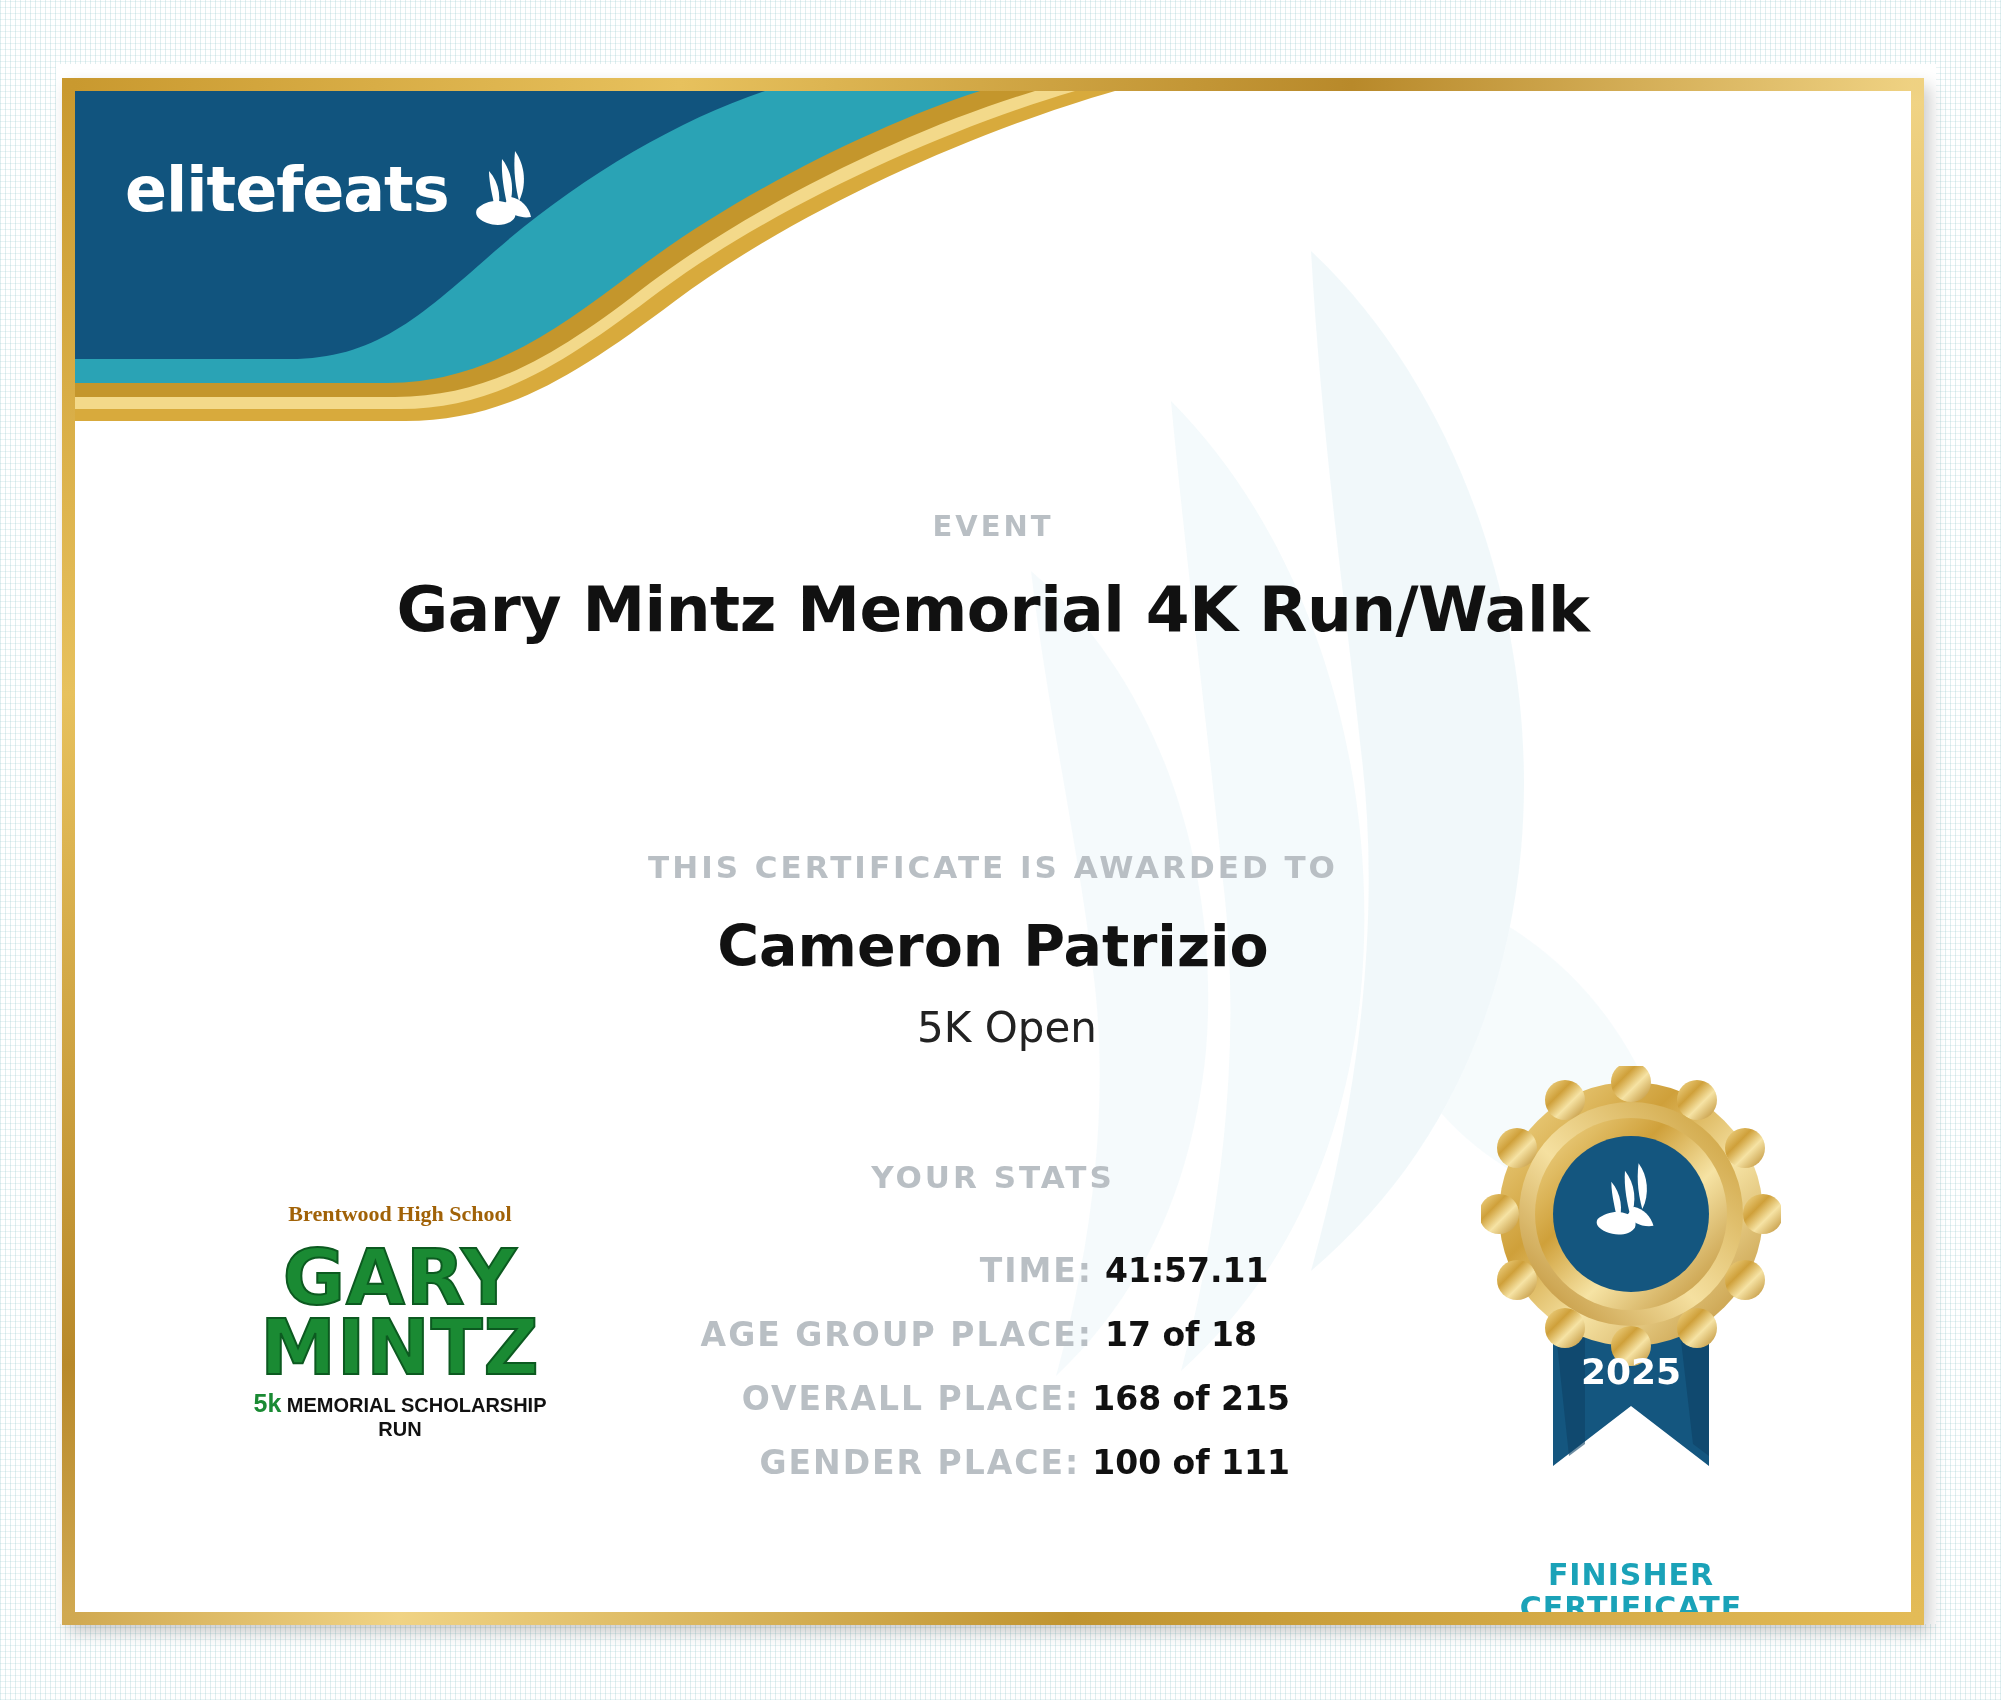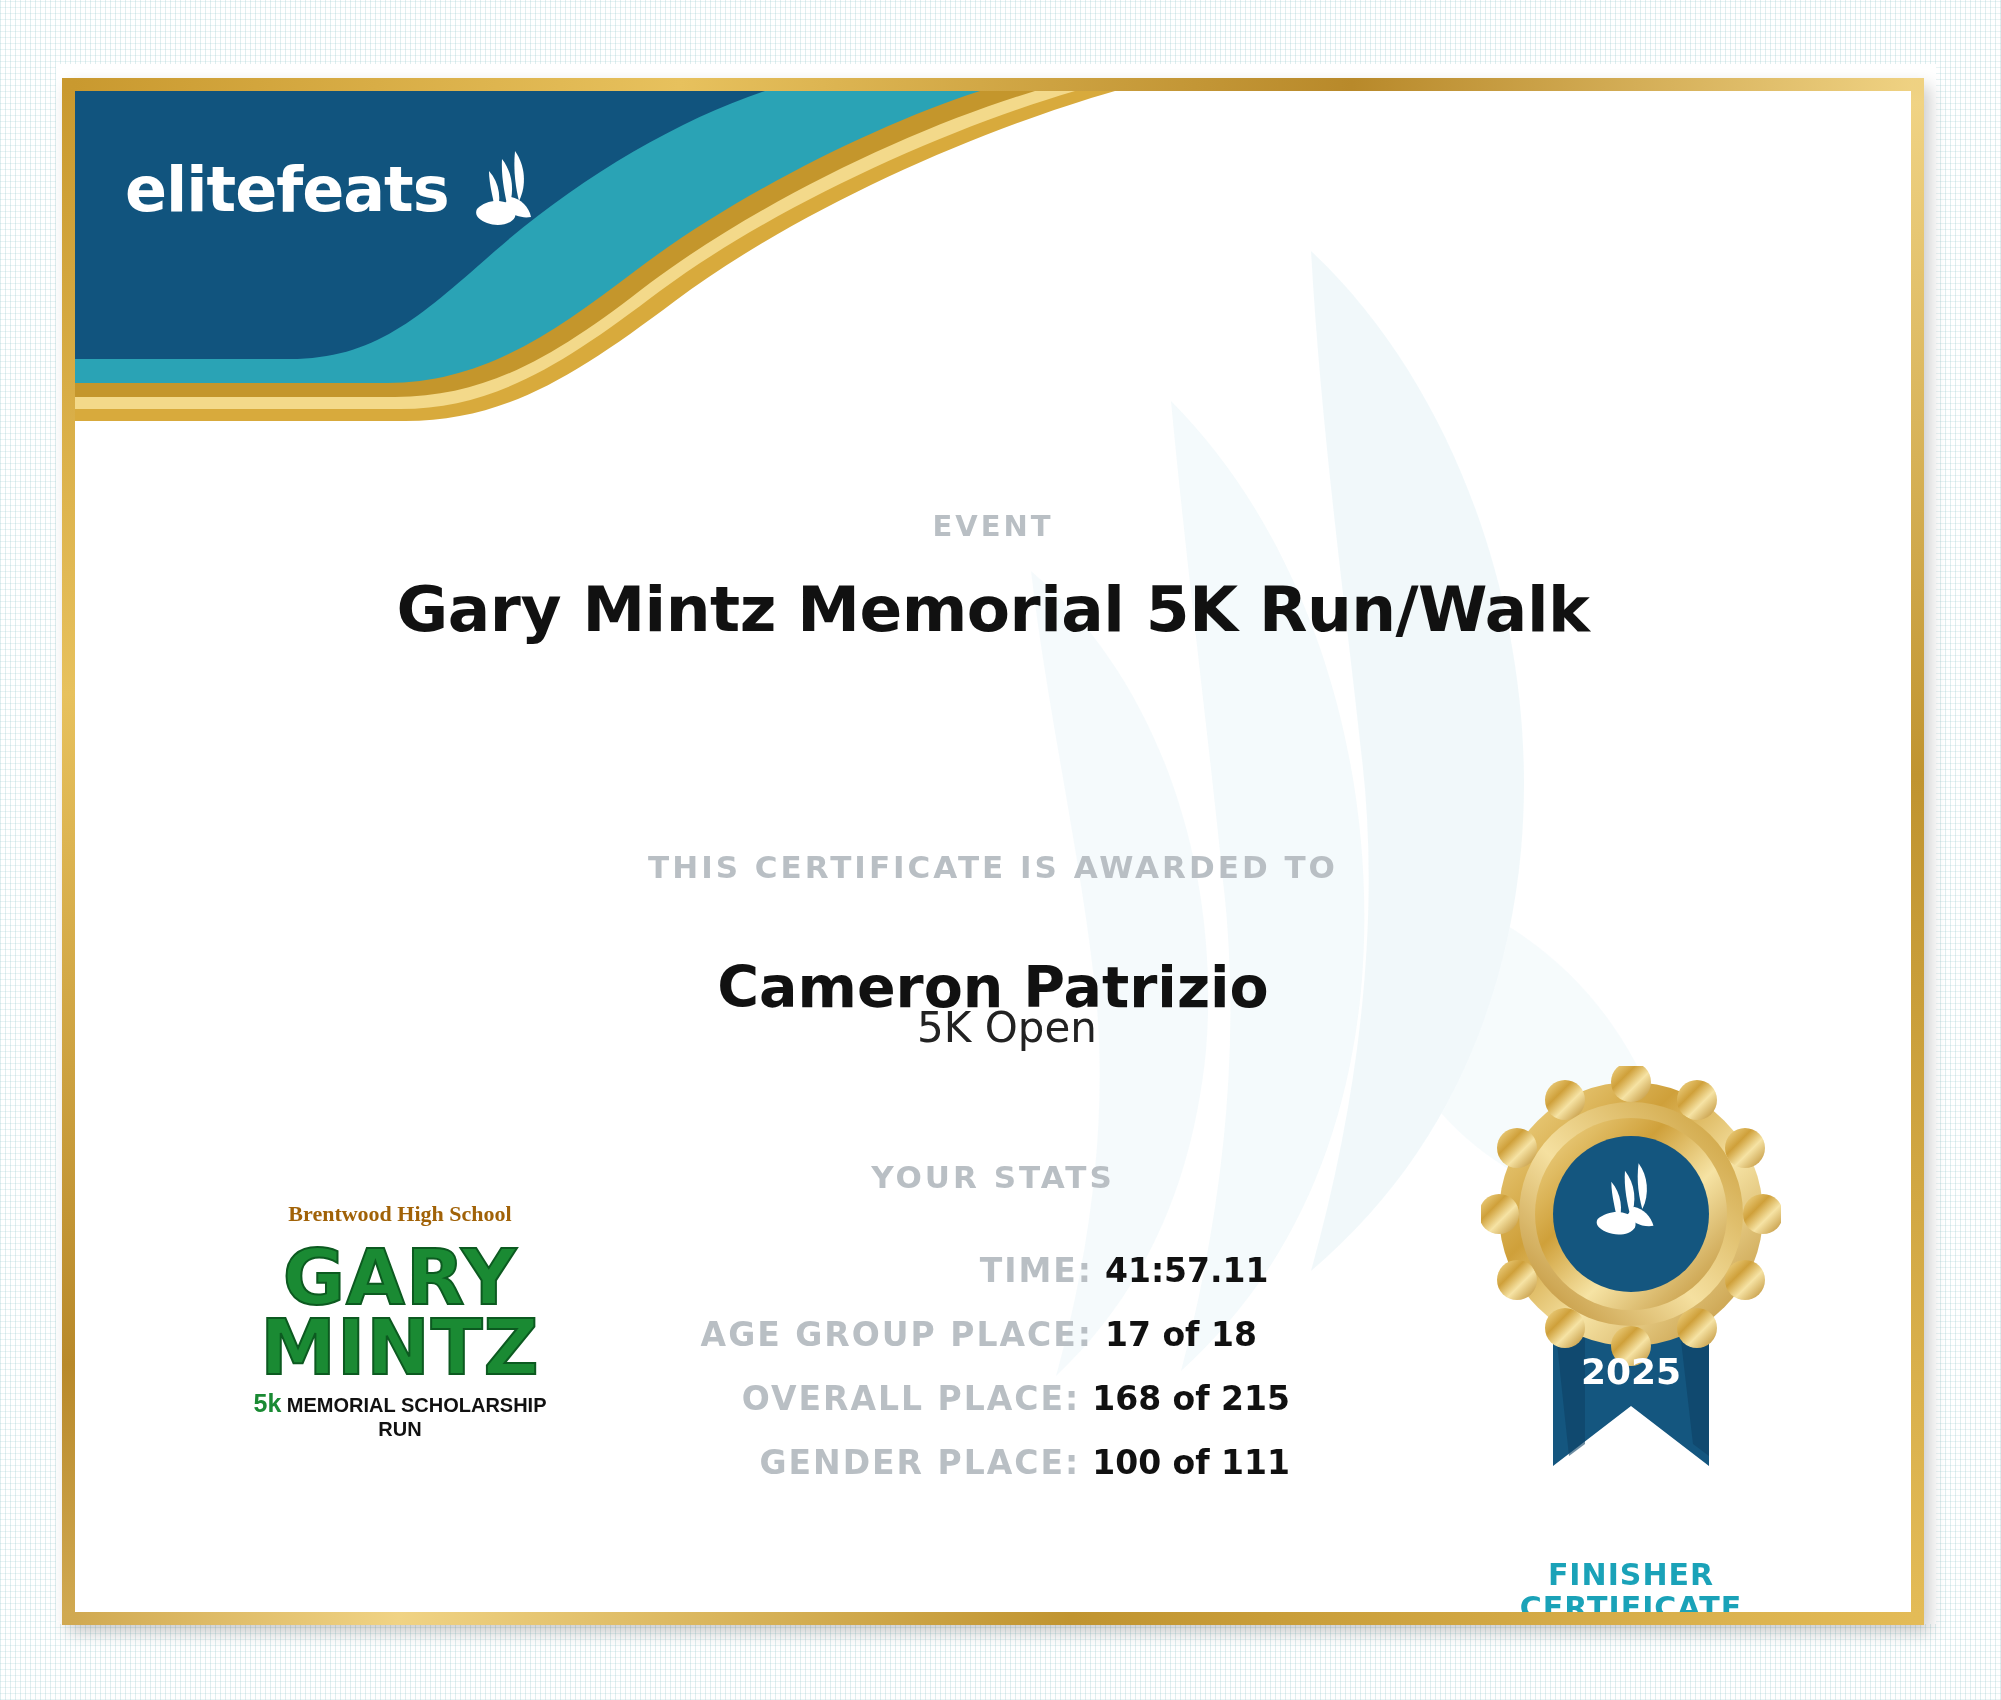--- a/index.html
+++ b/index.html
@@ -115,21 +115,20 @@
   }
   .recipient {
     position: absolute;
     left: 0; right: 0;
     top: 822px;
     text-align: center;
     font-size: 57px;
     font-weight: bold;
     color: #111111;
     font-family: "DejaVu Sans", sans-serif;
-    margin-top: 41px;
   }
   .division {
     position: absolute;
     left: 0; right: 0;
     top: 912px;
     text-align: center;
     font-size: 42px;
     color: #222222;
     font-family: "DejaVu Sans", sans-serif;
     padding-left: 28px;
@@ -266,21 +265,21 @@
             <path d="M33 10 C44 24 46 44 39 60 C36 46 32 28 33 10 Z"></path>
             <path d="M20 22 C31 34 33 52 27 66 C25 52 20 36 20 22 Z"></path>
             <path d="M42 48 C52 50 60 58 62 68 C50 70 38 64 34 56 Z"></path>
             <path d="M8 60 C16 52 28 50 38 54 C44 56 48 62 46 68 C42 76 28 78 18 74 C10 71 5 66 8 60 Z"></path>
           </g>
         </svg>
       </div>
     </div>
 
     <div class="label event-label">EVENT</div>
-    <div class="event-name">Gary Mintz Memorial 5K Run/Walk</div>
+    <div class="event-name">Gary Mintz Memorial 4K Run/Walk</div>
 
     <div class="label awarded-label">THIS CERTIFICATE IS AWARDED TO</div>
     <div class="recipient">Cameron Patrizio</div>
     <div class="division">5K Open</div>
 
     <div class="label stats-label">YOUR STATS</div>
 
     <div class="stats">
       <div class="stat-row">
         <span class="stat-key">TIME:</span>

